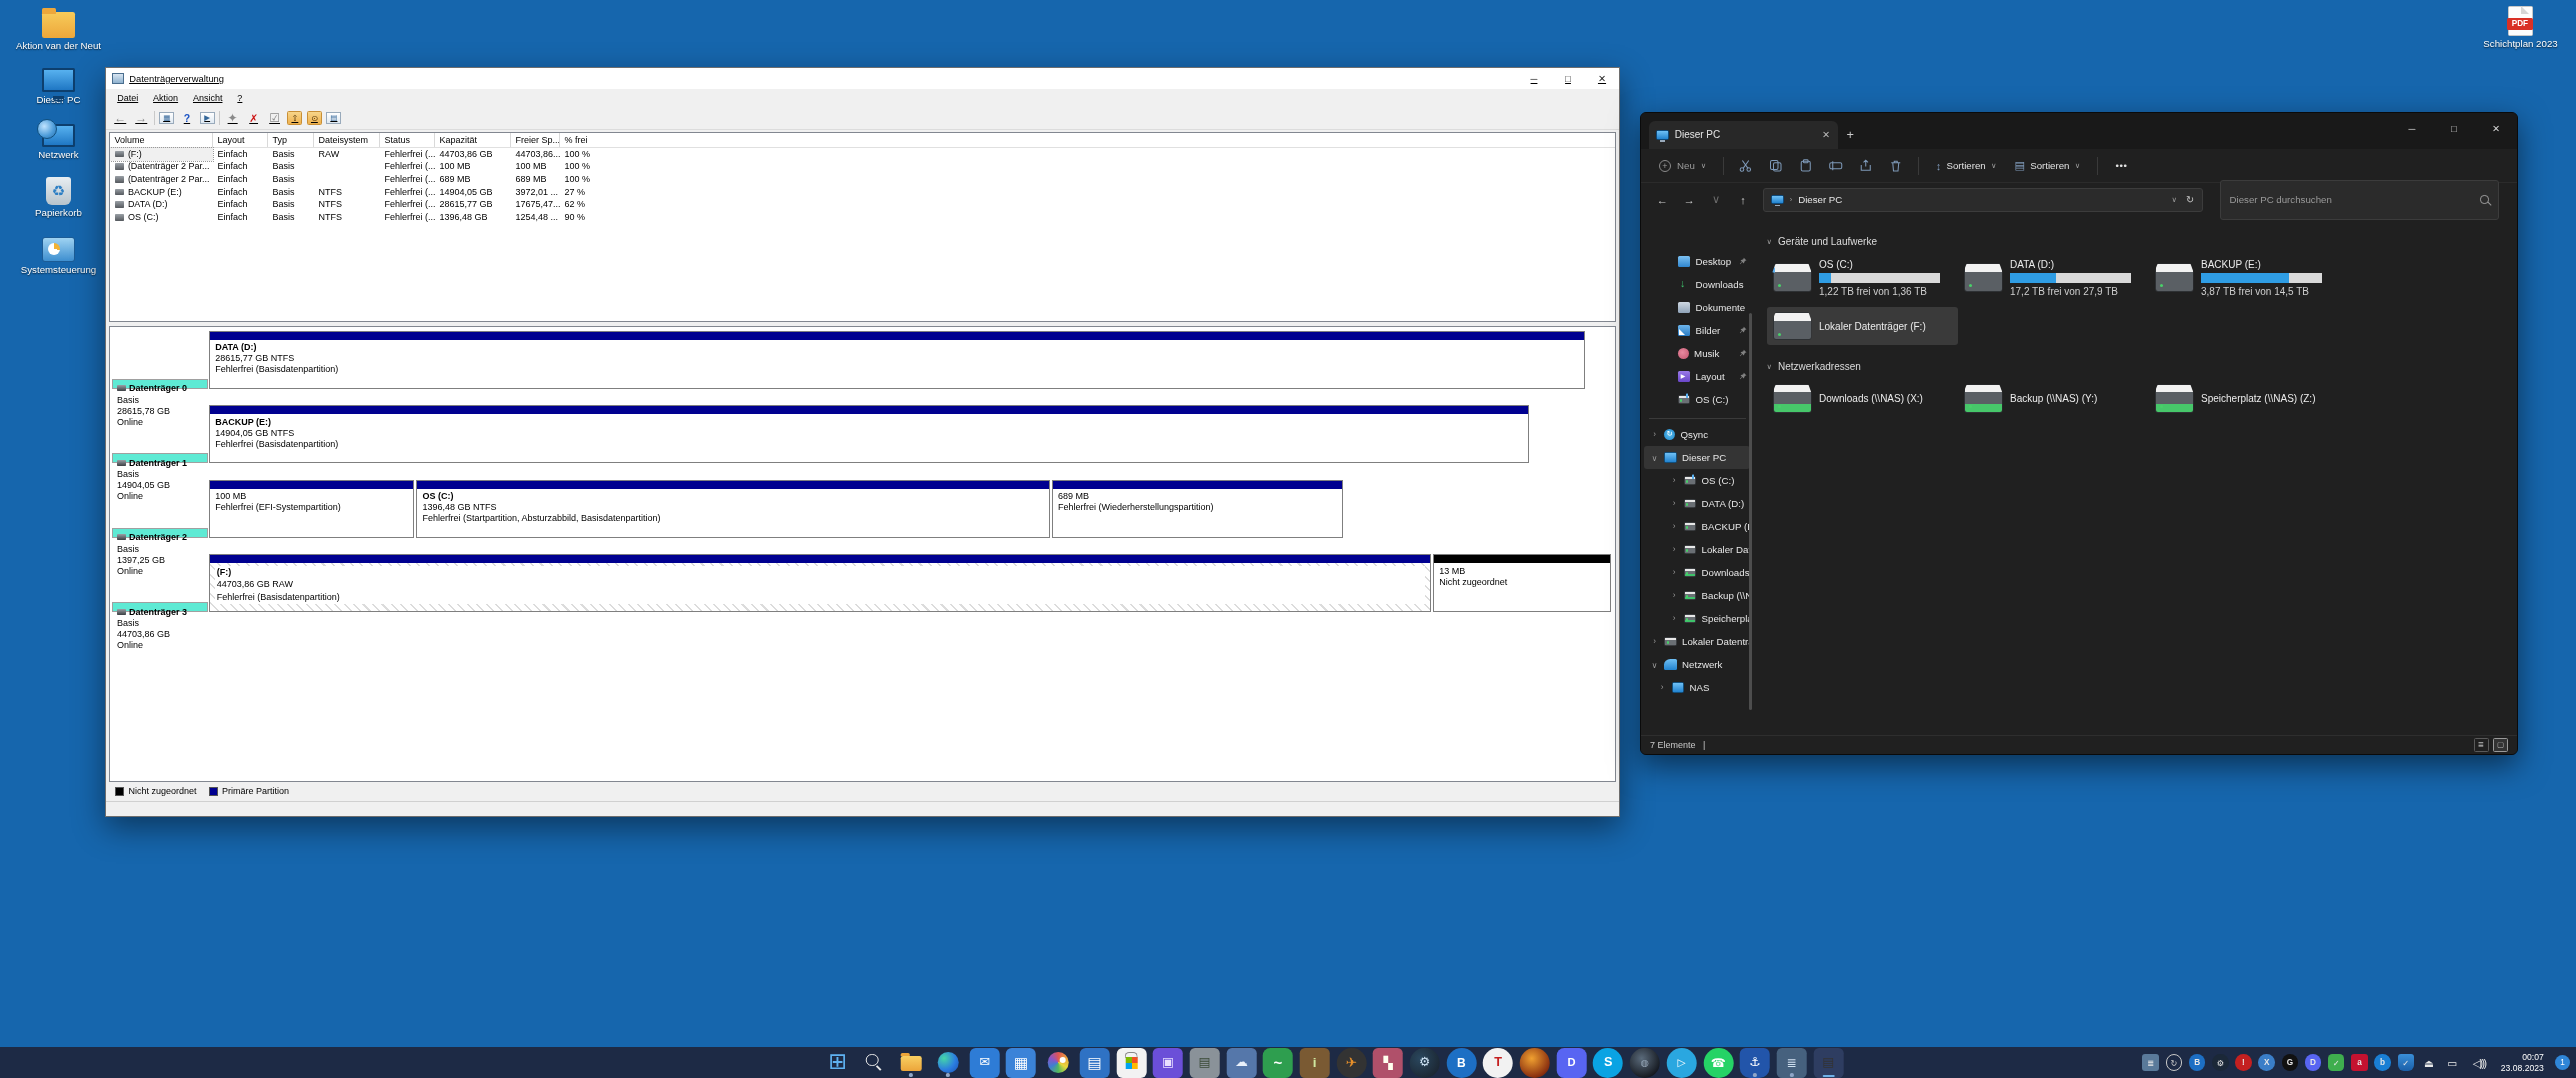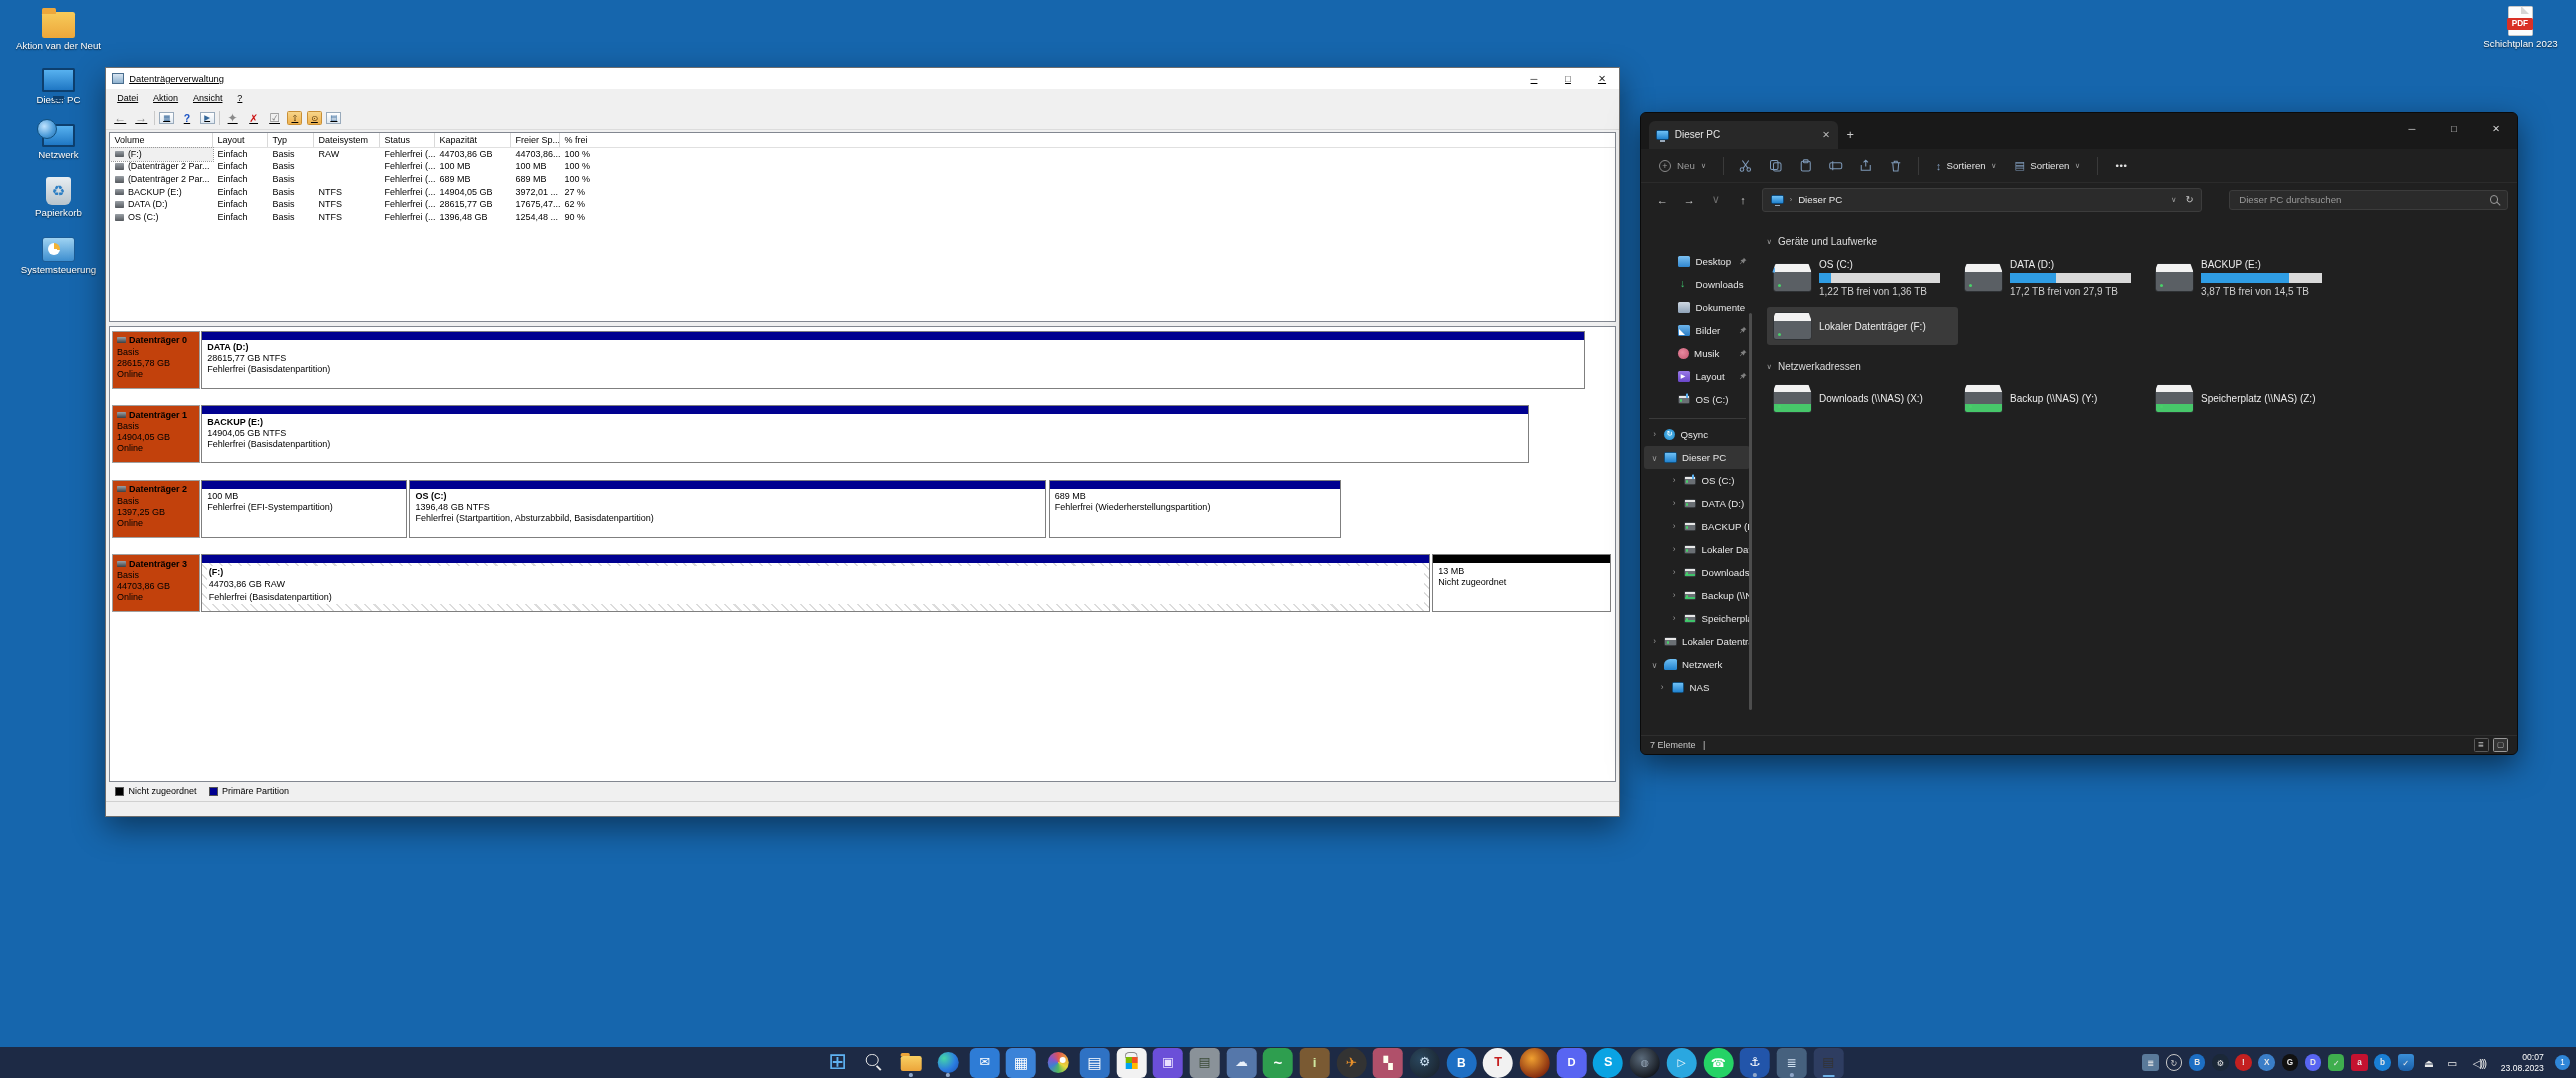--- a/index.html
+++ b/index.html
@@ -53,21 +53,21 @@
   .vt-hcell:nth-child(2),.vt-cell:nth-child(2){ width:55px; }
   .vt-hcell:nth-child(3),.vt-cell:nth-child(3){ width:46px; }
   .vt-hcell:nth-child(4),.vt-cell:nth-child(4){ width:66px; }
   .vt-hcell:nth-child(5),.vt-cell:nth-child(5){ width:55px; }
   .vt-hcell:nth-child(6),.vt-cell:nth-child(6){ width:76px; }
   .vt-hcell:nth-child(7),.vt-cell:nth-child(7){ width:49px; }
   .vt-hcell:nth-child(8),.vt-cell:nth-child(8){ width:45px; border-right:none; }
   .vt-body .vt-row:first-child .vt-cell:first-child { background:#f0f0f0; outline:0.7px dotted #9a9a9a; outline-offset:-0.7px; }
   .dm-gfx-pane { position:absolute; left:3px; right:3px; top:258px; bottom:34px; background:#fff; border:0.7px solid #828790; overflow:hidden; padding-top:3.7px; }
   .disk-row { display:flex; height:58px; margin:0 1.5px 16.5px 1.5px; }
-  .disk-label { width:88px; background:#c2410c; border:0.7px solid #a0a0a0; padding:3.7px 3px 0 4.5px; line-height:11.2px; flex:none; }
+  .disk-label { width:96px; background:#5eead4; border:0.7px solid #a0a0a0; padding:3.7px 3px 0 4.5px; line-height:11.2px; flex:none;margin-top:48px; }
   .disk-name { font-weight:bold; white-space:nowrap; }
   .disk-ic { display:inline-block; width:9px; height:6px; background:linear-gradient(#9aa0a6,#3c4044); margin-right:3px; border-radius:0.7px; }
   .disk-parts { flex:1; display:flex; margin-left:1.5px; }
   .part { border:0.7px solid #7f7f7f; margin-right:2.2px; display:flex; flex-direction:column; overflow:hidden; background:#fff; }
   .part-strip { height:8.2px; background:#000090; flex:none; }
   .part.unalloc .part-strip { background:#000; }
   .part-body { flex:1; padding:2.2px 5.2px; line-height:11.2px; background:#fff; overflow:hidden; white-space:nowrap; }
   .part.hatched .part-body { background:repeating-linear-gradient(45deg,#ffffff 0 5.2px,#dcdcdc 5.2px 6.7px); }
   .part-title { font-weight:bold; }
   .part.hatched .part-title, .part.hatched .part-l2, .part.hatched .part-l3 { display:inline-block; background:#fff; padding:0 1.5px; }
@@ -98,21 +98,21 @@
   .tb-dd { display:flex; align-items:center; gap:5.2px; padding:5.2px 7.5px; border-radius:3.7px; color:#e2e2e2; }
   .tb-gly { color:#7e99b8; font-size:11.2px; }
   .chev-sm { font-size:7.5px; color:#9a9a9a; }
   .tb-more { padding:4.5px 9px; color:#e2e2e2; letter-spacing:0.7px; }
   .ex-addr { height:33px; display:flex; align-items:center; padding:0 9px; gap:3px; background:#202020; }
   .nav-btn { width:24px; height:22.5px; display:flex; align-items:center; justify-content:center; color:#cfcfcf; font-size:11.2px; }
   .nav-btn.dim { color:#6d6d6d; }
   .addr-pill { width:440px; height:24px; background:#2b2b2b; border:0.7px solid #3c3c3c; border-radius:3px; display:flex; align-items:center; padding:0 7.5px; gap:6px; margin-left:4.5px; }
   .addr-crumb { display:flex; align-items:center; gap:6px; }
   .addr-right { margin-left:auto; display:flex; align-items:center; gap:9px; color:#c5c5c5; }
-  .search-pill { width:279px; height:20px; background:#2b2b2b; border:0.7px solid #3c3c3c; border-radius:3px; display:flex; align-items:center; padding:0 9px; margin-left:24px; color:#9a9a9a; }
+  .search-pill { width:279px; height:40px; background:#2b2b2b; border:0.7px solid #3c3c3c; border-radius:3px; display:flex; align-items:center; padding:0 9px; margin-left:14px; color:#9a9a9a; }
   .search-gly { margin-left:auto; }
   .mag { width:8.2px; height:8.2px; border:1.1px solid #9a9a9a; border-radius:50%; position:relative; display:inline-block; }
   .mag::after { content:""; position:absolute; width:4.5px; height:1.1px; background:#9a9a9a; transform:rotate(45deg); right:-3.7px; bottom:-1.5px; }
   .ex-body { position:absolute; top:103px; bottom:19.5px; left:0; right:0; display:flex; }
   .ex-side { width:112px; flex:none; padding-top:34px; position:relative; overflow:hidden; }
   .sb-item { height:23px; display:flex; align-items:center; gap:5.2px; padding-right:3px; border-radius:3px; margin:0 3px; white-space:nowrap; overflow:hidden; font-size:9.7px; }
   .sb-item.sel { background:#343434; }
   .sb-chev { width:9px; flex:none; color:#9a9a9a; font-size:8.2px; text-align:center; }
   .lvl0 { padding-left:6px; }
   .lvl1 { padding-left:19.5px; }

